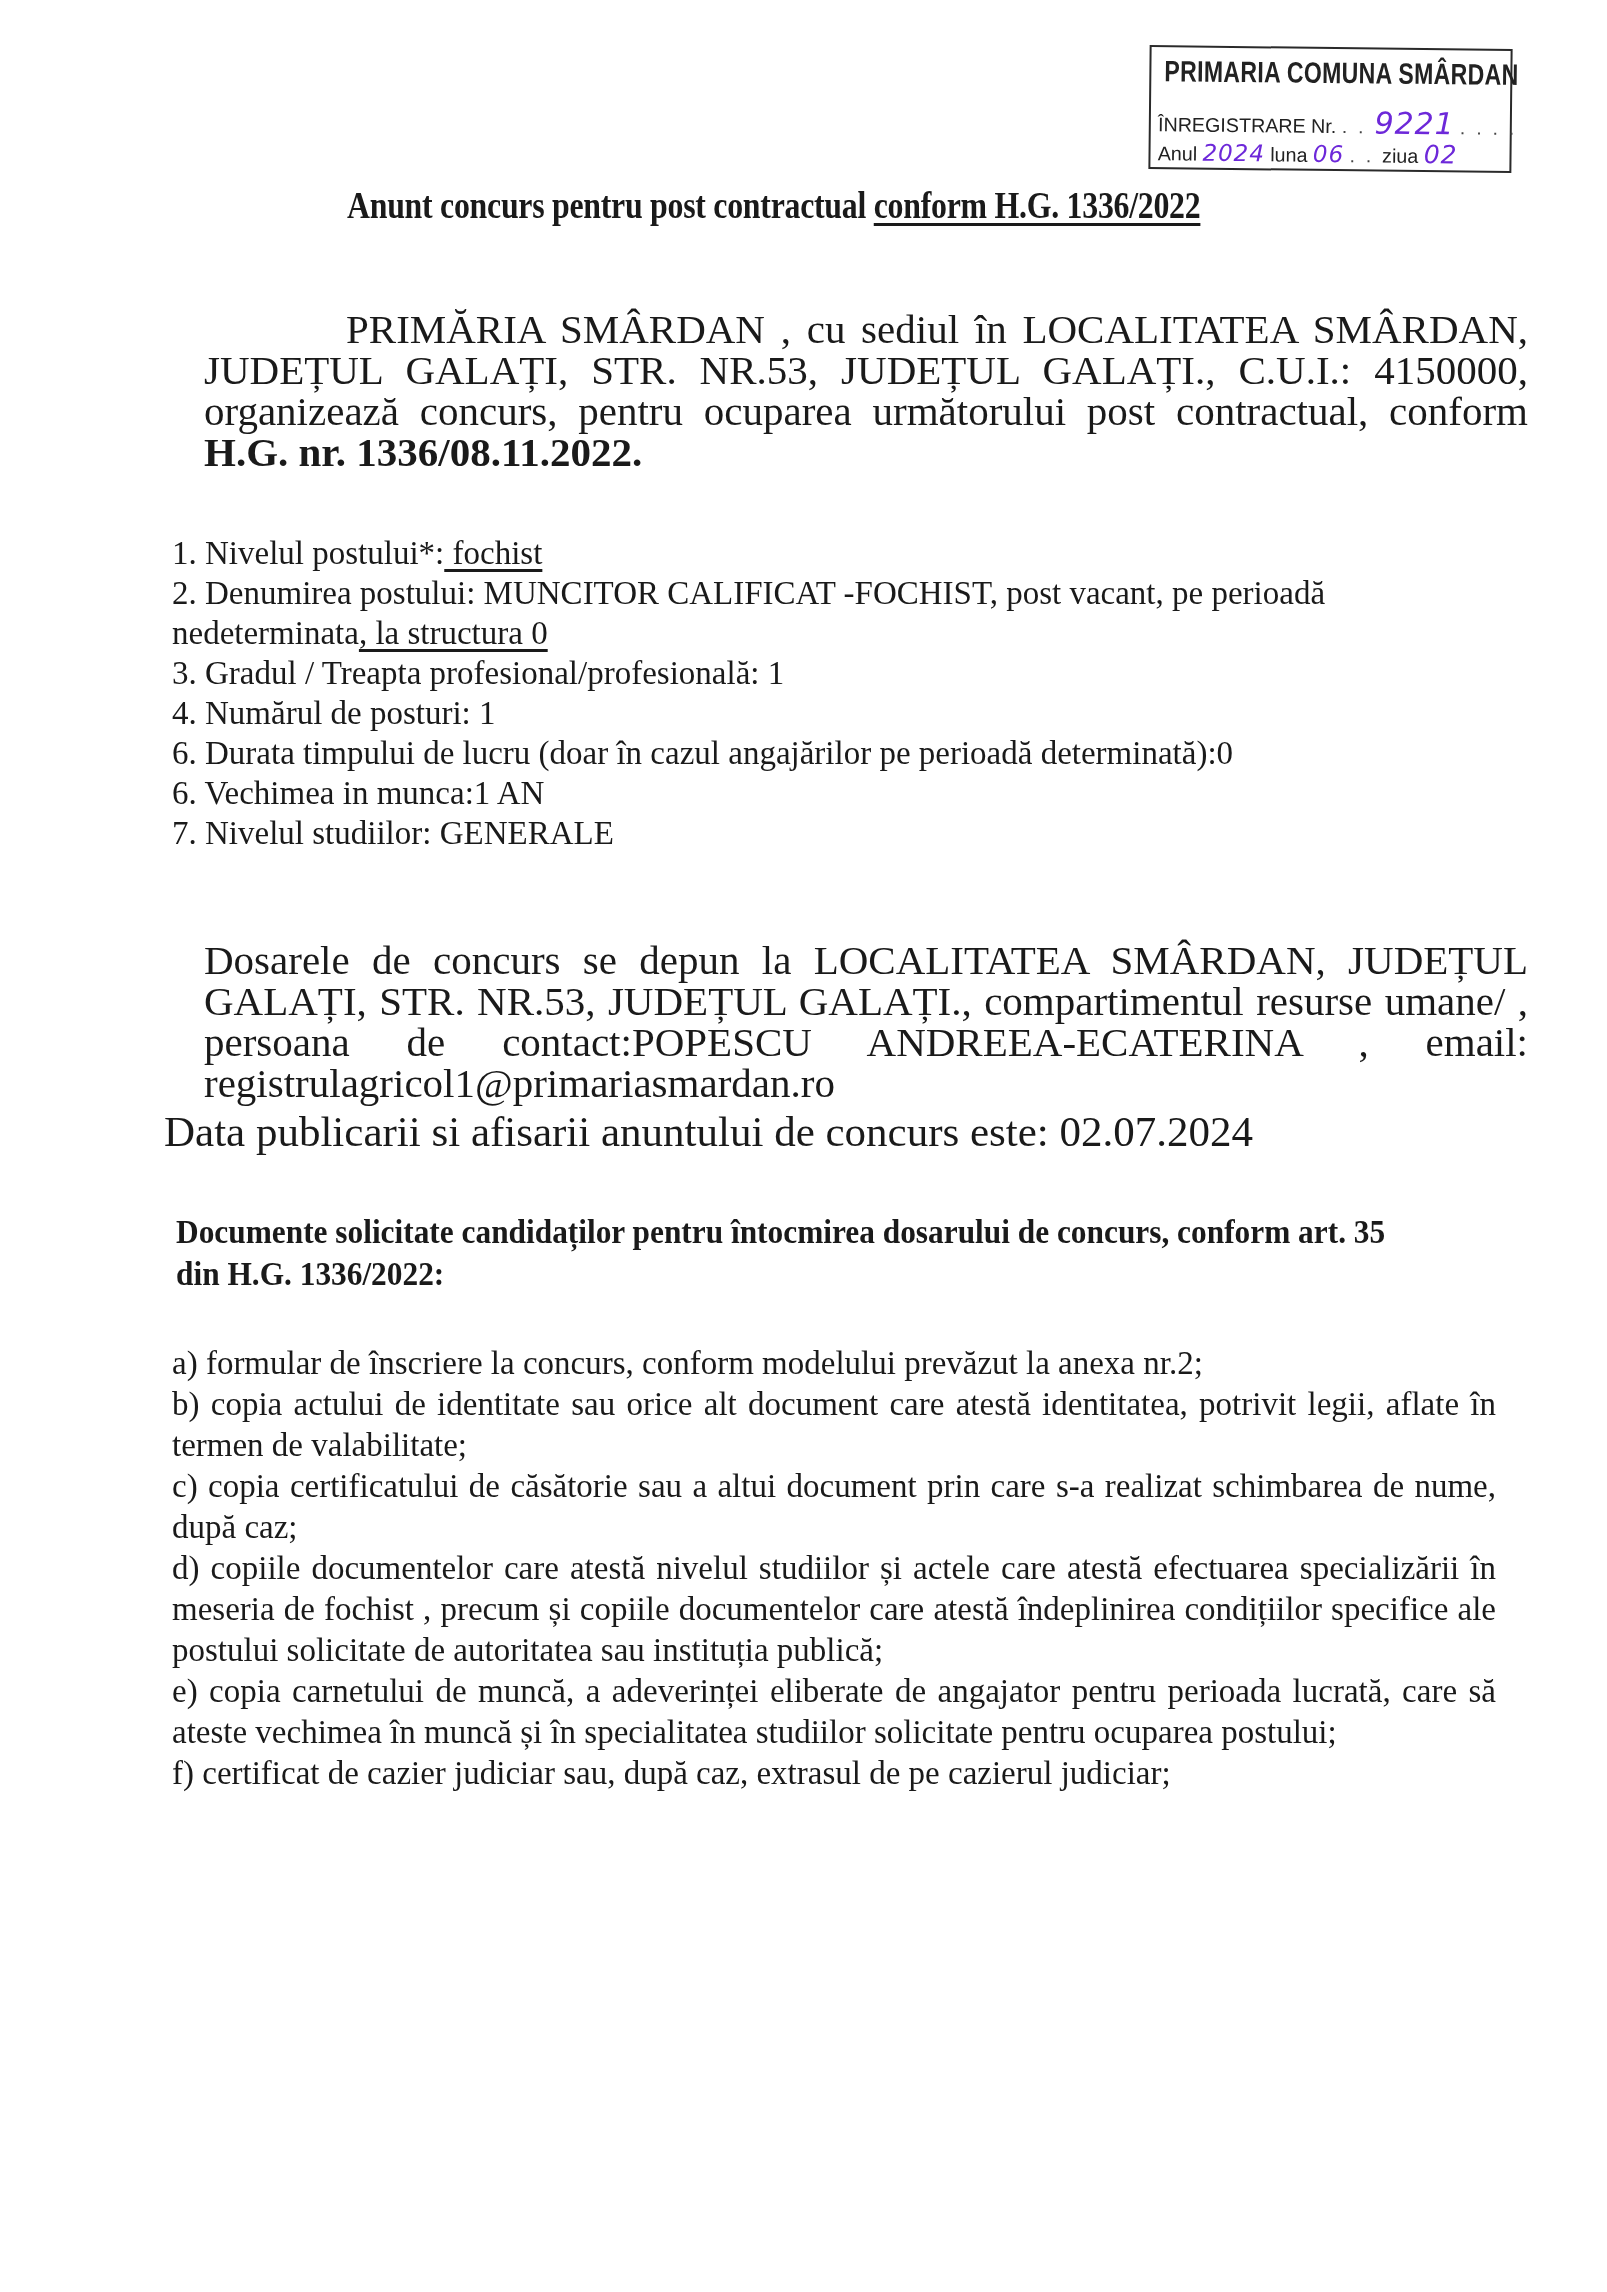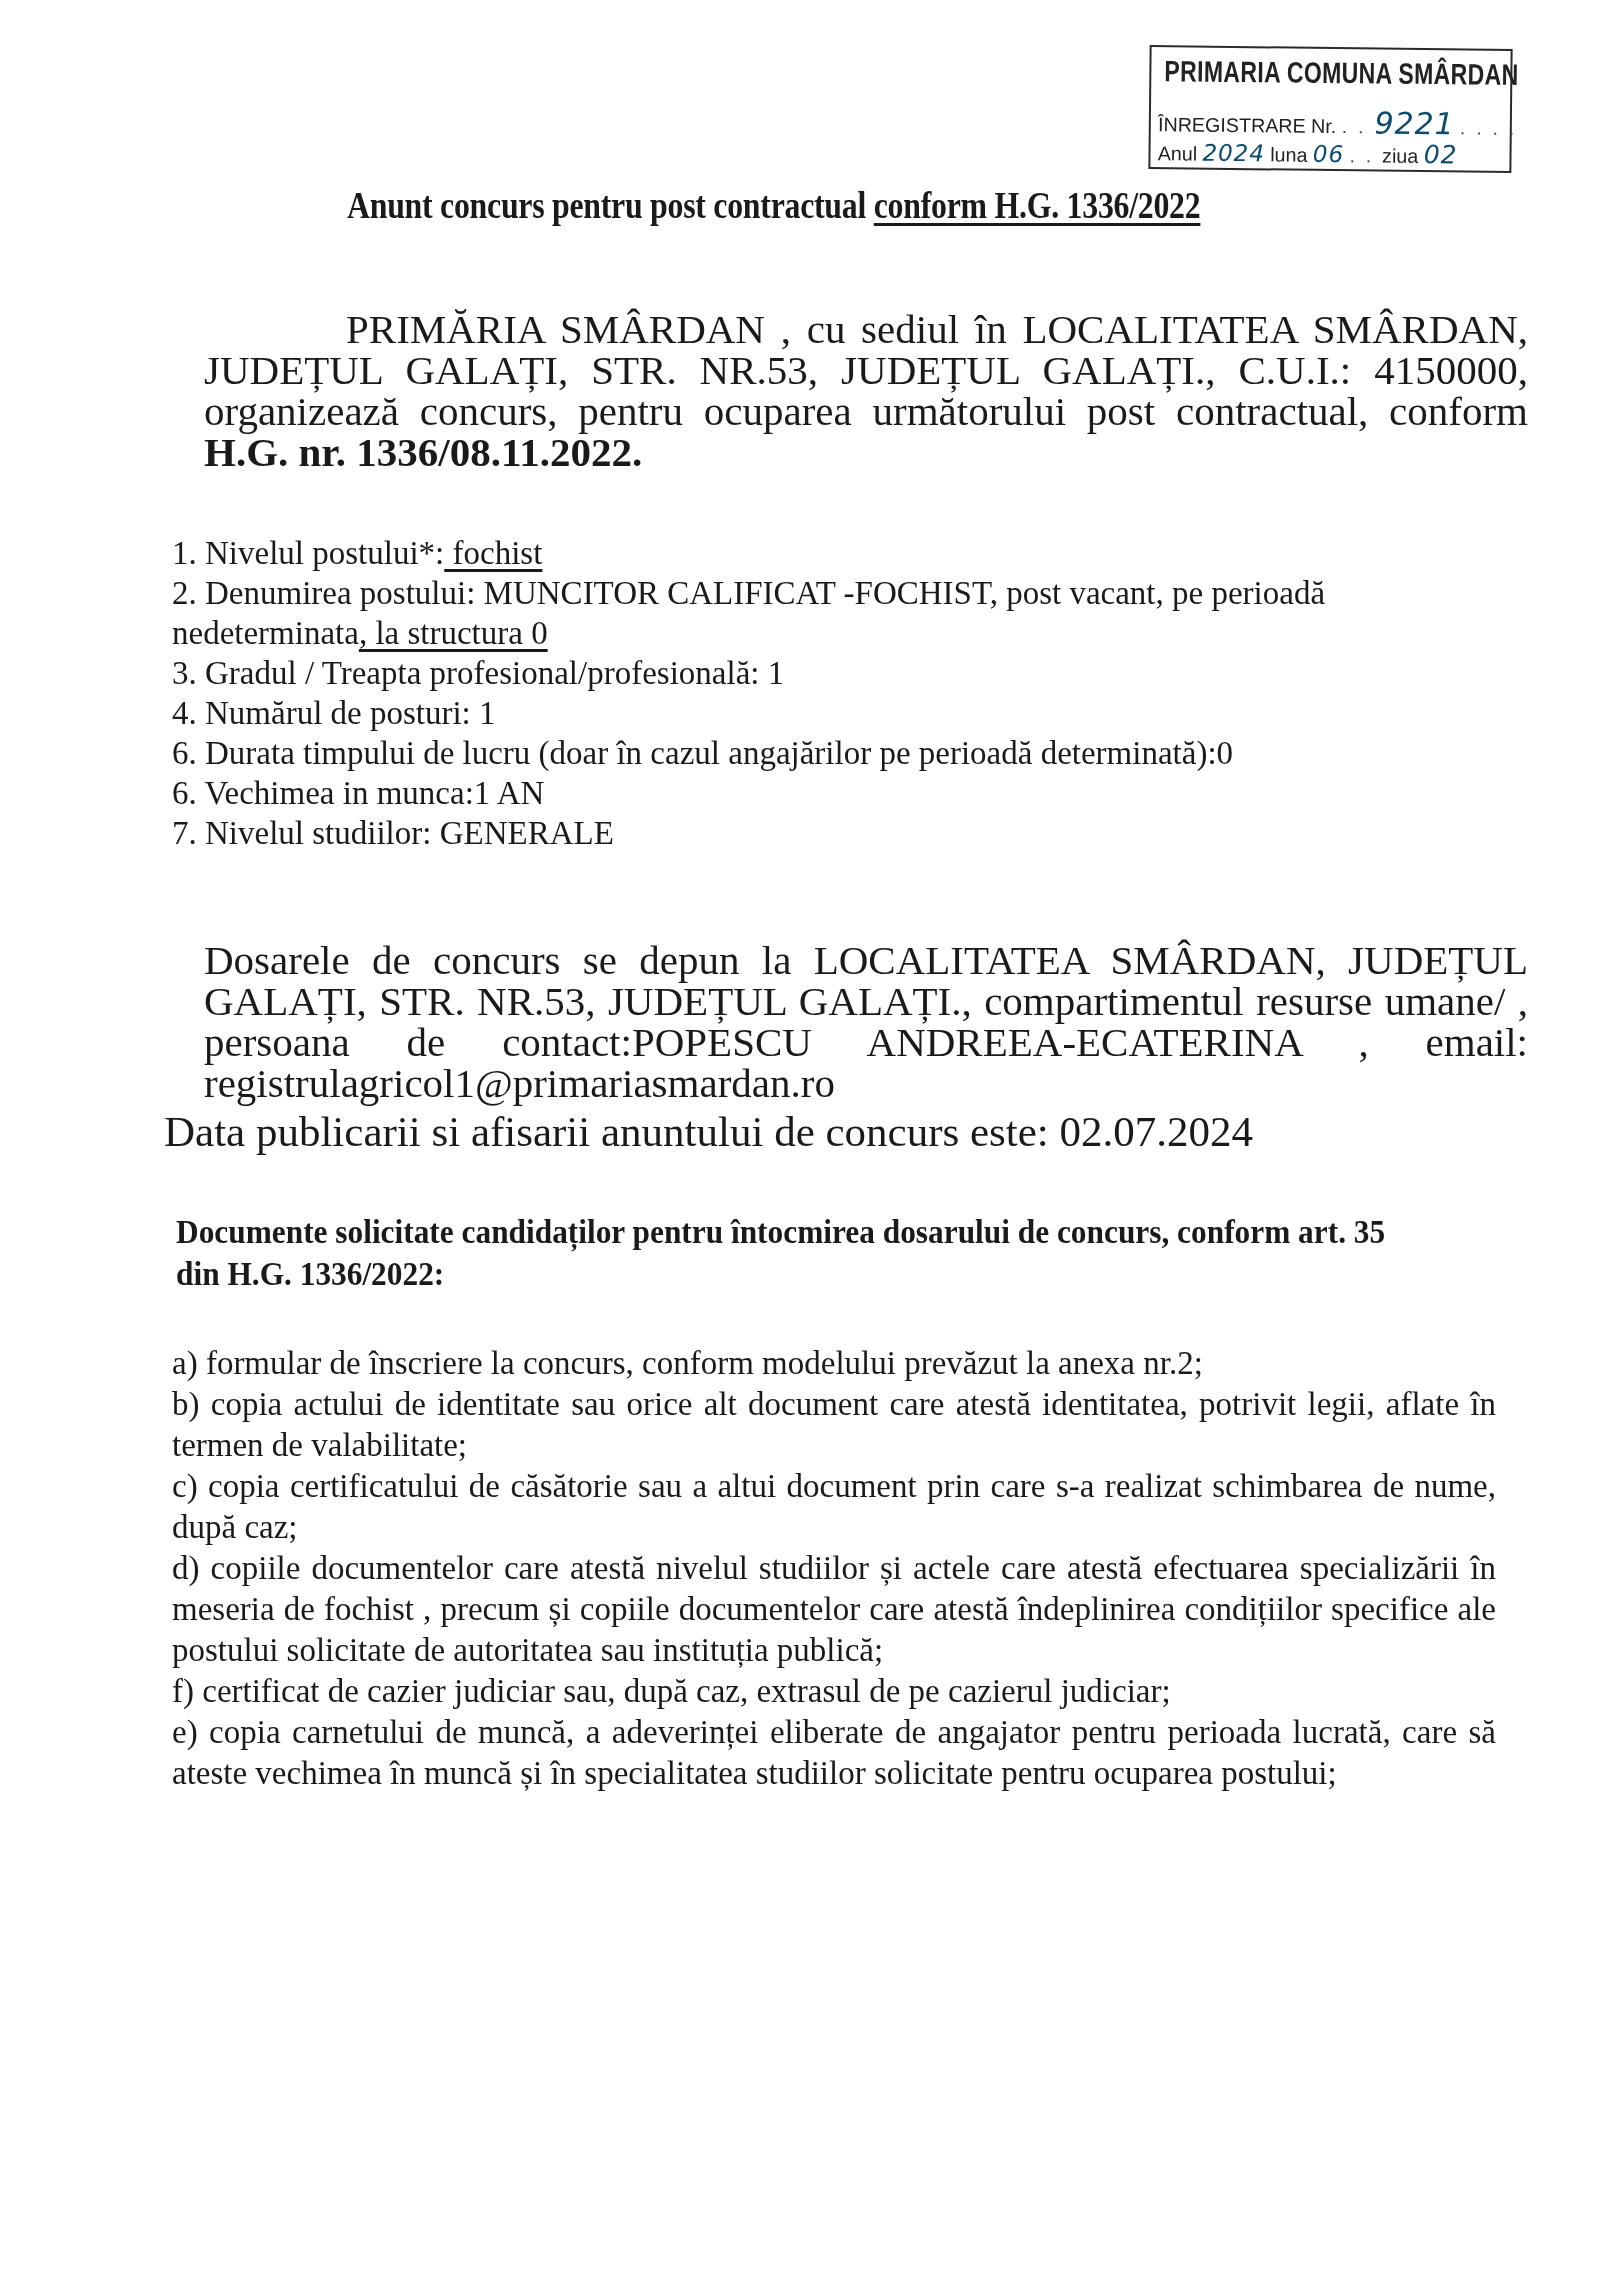--- a/index.html
+++ b/index.html
@@ -18,21 +18,21 @@
     }
     .stamp .st-title {
       position: absolute; left: 12.5px; top: 7.2px; font-size: 29.6px; font-weight: bold;
       letter-spacing: 0.4px; transform: scaleX(0.78); transform-origin: left top; white-space: nowrap;
     }
     .stamp .st-row { position: absolute; left: 7.2px; white-space: nowrap; font-size: 19.7px; }
     .stamp .st-row.r1 { top: 56px; }
     .stamp .st-row.r2 { top: 90px; }
     .stamp .hand {
       font-family: "DejaVu Sans", sans-serif; font-style: italic; font-size: 30px;
-      color: #0c4a6e; font-weight: normal; letter-spacing: 0.9px;
+      color: #6d28d9; font-weight: normal; letter-spacing: 0.9px;
     }
     .stamp .dots { color: #444; letter-spacing: 2.7px; }
 
     .title {
       position: absolute; left: 347px; top: 184px; font-size: 37px; font-weight: bold;
       white-space: nowrap; transform: scaleX(0.86); transform-origin: left top; letter-spacing: -0.3px;
     }
     .title .u { text-decoration: underline; text-decoration-thickness: 2.7px; text-underline-offset: 5.4px; }
 
     .block {
@@ -120,18 +120,18 @@
 
   <div class="pubdate">Data publicarii si afisarii anuntului de concurs este: 02.07.2024</div>
 
   <div class="docs-heading">Documente solicitate candidaților pentru întocmirea dosarului de concurs, conform art. 35 din H.G. 1336/2022:</div>
 
   <div class="docs">
     <p class="di">a) formular de înscriere la concurs, conform modelului prevăzut la anexa nr.2;</p>
     <p class="di">b) copia actului de identitate sau orice alt document care atestă identitatea, potrivit legii, aflate în termen de valabilitate;</p>
     <p class="di">c) copia certificatului de căsătorie sau a altui document prin care s-a realizat schimbarea de nume, după caz;</p>
     <p class="di">d) copiile documentelor care atestă nivelul studiilor și actele care atestă efectuarea specializării în meseria de fochist , precum și copiile documentelor care atestă îndeplinirea condițiilor specifice ale postului solicitate de autoritatea sau instituția publică;</p>
+    <p class="di">e) copia carnetului de muncă, a adeverinței eliberate de angajator pentru perioada lucrată, care să ateste vechimea în muncă și în specialitatea studiilor solicitate pentru ocuparea postului;</p>
     <p class="di">f) certificat de cazier judiciar sau, după caz, extrasul de pe cazierul judiciar;</p>
-    <p class="di">e) copia carnetului de muncă, a adeverinței eliberate de angajator pentru perioada lucrată, care să ateste vechimea în muncă și în specialitatea studiilor solicitate pentru ocuparea postului;</p>
   </div>
 
 </div>
 
 
 </body></html>

